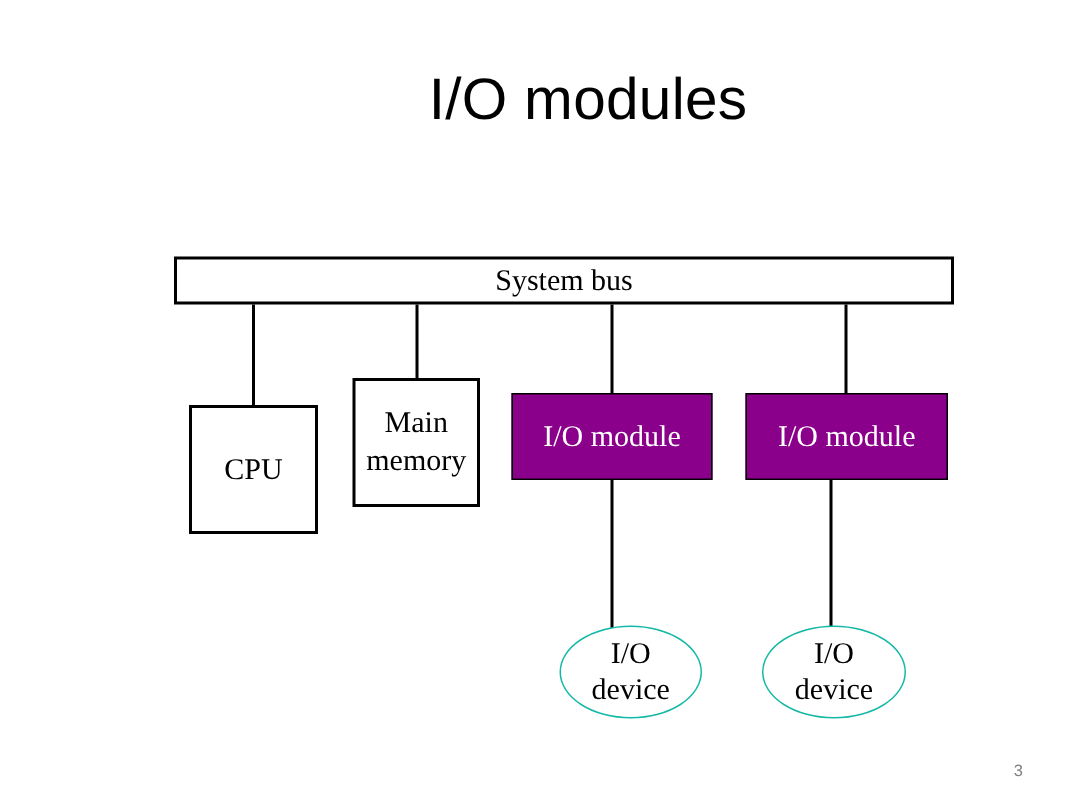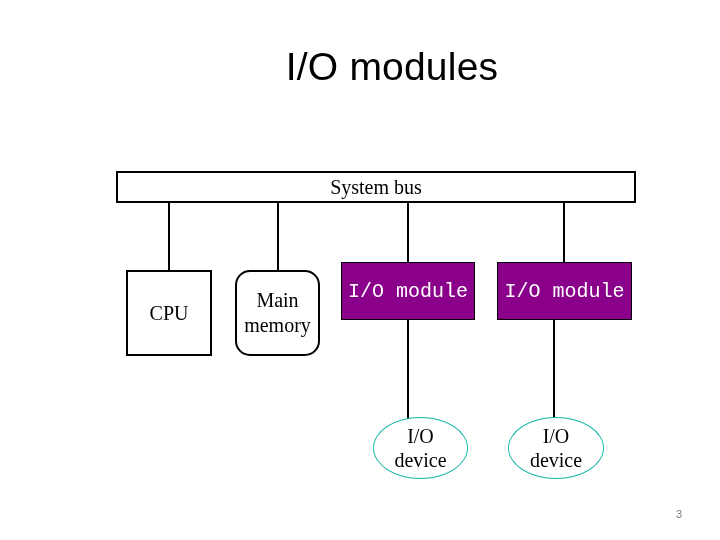--- a/index.html
+++ b/index.html
@@ -93,21 +93,21 @@
   
   .module-box {
     position: absolute;
     box-sizing: border-box;
     border: 1px solid #000000;
     background: #8B008B;
     display: flex;
     align-items: center;
     justify-content: center;
     text-align: center;
-    font-family: Liberation Mono, monospace;
+    font-family: Liberation Serif, serif;
     font-size: 20px;
     line-height: 25px;
     color: #ffffff;
     white-space: nowrap;
   }
 
   
   .device-ellipse {
     position: absolute;
     box-sizing: border-box;
@@ -155,21 +155,21 @@
     <div class="connector" style="left:407px; top:203px; height:60px;"></div>
     <div class="connector" style="left:563px; top:203px; height:60px;"></div>
 
     <div class="connector" style="left:407px; top:320px; height:99px;"></div>
     <div class="connector" style="left:553px; top:320px; height:99px;"></div>
 
     <div class="node-box" style="left:126px; top:270px; width:86px; height:86px;">
       <span>CPU</span>
     </div>
 
-    <div class="node-box" style="left:235px; top:270px; width:85px; height:86px;border-radius:15px;">
+    <div class="node-box" style="left:235px; top:252px; width:85px; height:86px;">
       <span>
         <span class="two-line">Main</span>
         <span class="two-line">memory</span>
       </span>
     </div>
 
     <div class="module-box" style="left:341px; top:262px; width:134px; height:58px;">
       <span>I/O module</span>
     </div>
 

